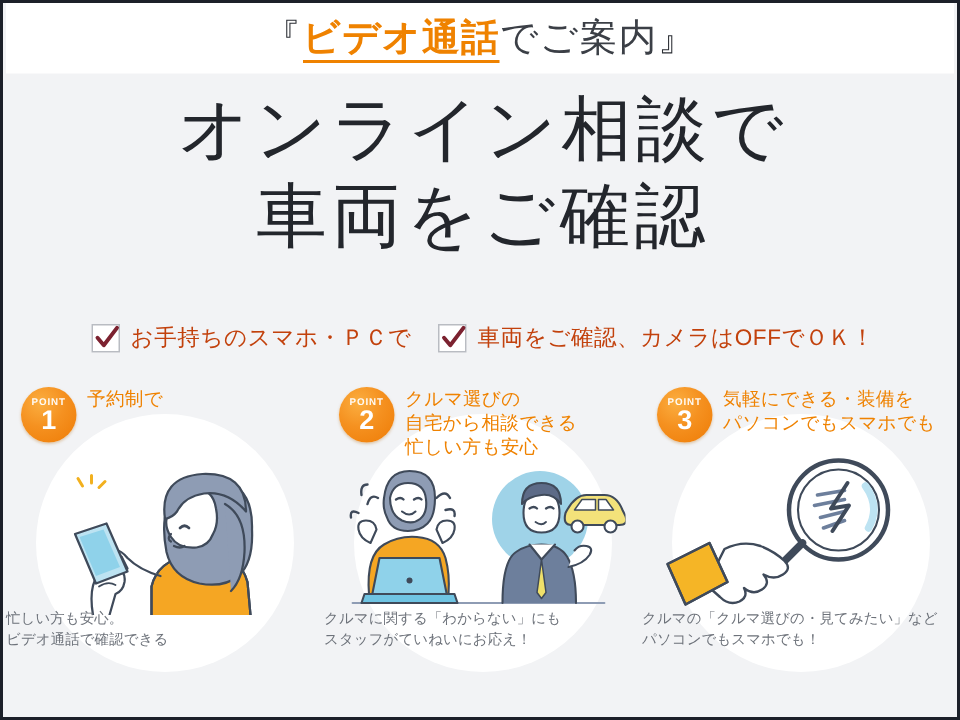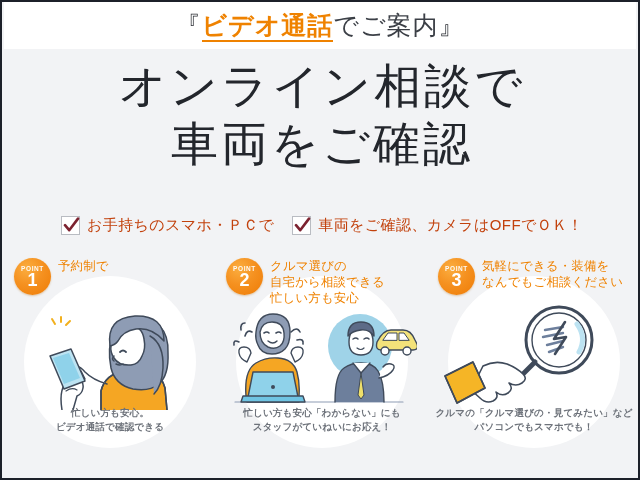--- a/index.html
+++ b/index.html
@@ -181,24 +181,23 @@
     height: 112px;
     z-index: 4;
   }
   .art svg { display: block; }
 
   .point-caption {
     position: absolute;
     left: 0;
     right: 0;
     top: 152px;
-    text-align: center;
     color: #6d727a;
     font-size: 9.6px;
-    font-weight: 700;
+    font-weight: 400;
     line-height: 13.5px;
     letter-spacing: 0.1px;
     z-index: 6;
   }
 </style>
 </head>
 <body>
 
 <div id="banner">
 
@@ -336,35 +335,35 @@
             <path d="M152 72 q10 -2 14 -8 q3 -5 -2 -6 q-5 -1 -8 3" fill="#ffffff"></path>
 
             <path d="M150 36 q6 -12 14 -12 l12 0 q8 0 12 10 l2 4 q2 6 -4 6 l-32 0 q-6 0 -4 -8 z" fill="#f3e27a"></path>
             <path d="M156 34 l5 -7 l9 0 l0 7 z M172 34 l0 -7 l5 0 l5 7 z" fill="#ffffff" stroke-width="1"></path>
             <circle cx="158" cy="45" r="4" fill="#ffffff"></circle>
             <circle cx="180" cy="45" r="4" fill="#ffffff"></circle>
           </g>
         </svg>
       </div>
       <div class="point-caption">
-        <div>忙しい方も安心「わからない」にも</div>
+        <div>クルマに関する「わからない」にも</div>
         <div>スタッフがていねいにお応え！</div>
       </div>
     </div>
 
     <div class="point-col">
       <div class="ellipse-bg"></div>
       <div class="point-head">
         <div class="badge">
           <span class="badge-word">POINT</span>
           <span class="badge-num">3</span>
         </div>
         <div>
           <div class="point-title">気軽にできる・装備を</div>
-          <div class="point-title">なんでもご相談ください</div>
+          <div class="point-title">パソコンでもスマホでも</div>
         </div>
       </div>
       <div class="art" style="top:50px;">
         <svg width="190" height="106" viewBox="0 0 190 106">
           <g stroke="#3f4a5a" stroke-width="1.6" stroke-linecap="round" stroke-linejoin="round" fill="none">
 
             <circle cx="120" cy="36" r="33" fill="#ffffff" stroke="#3f4a5a" stroke-width="3"></circle>
             <circle cx="120" cy="36" r="27" fill="#ffffff" stroke="#3f4a5a" stroke-width="1.4"></circle>
 
             <path d="M138 20 q10 14 2 28" stroke="#bde3f2" stroke-width="5"></path>

